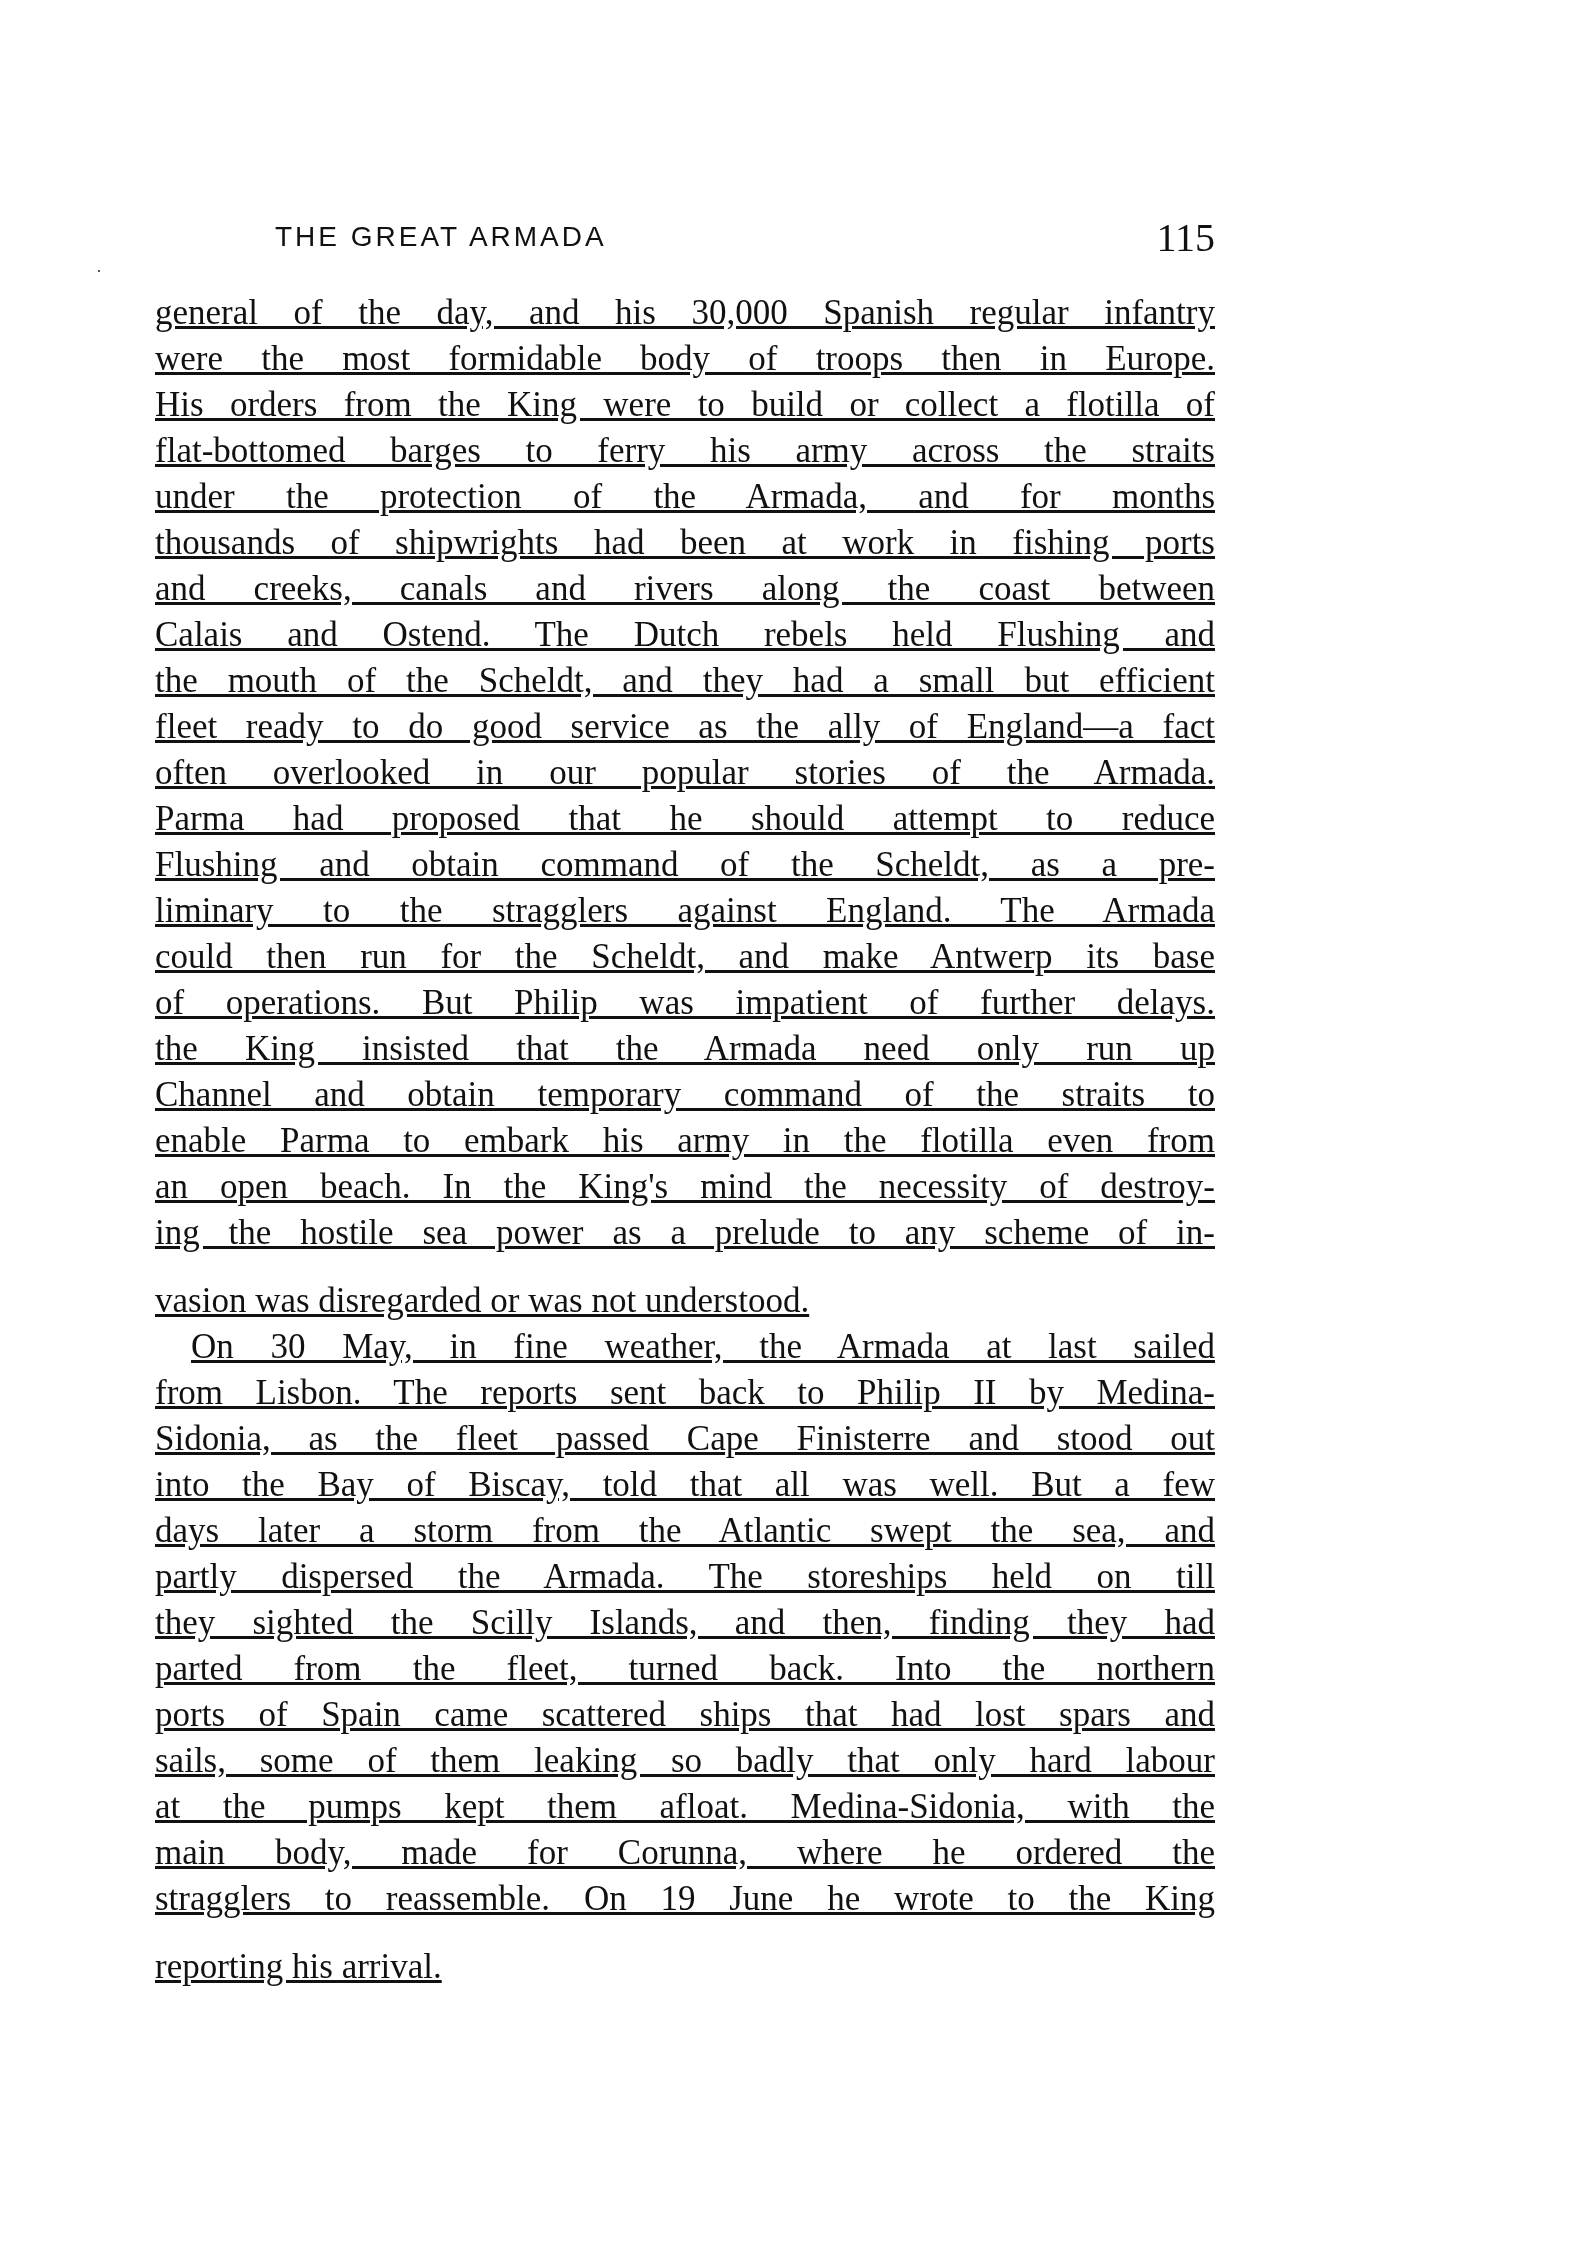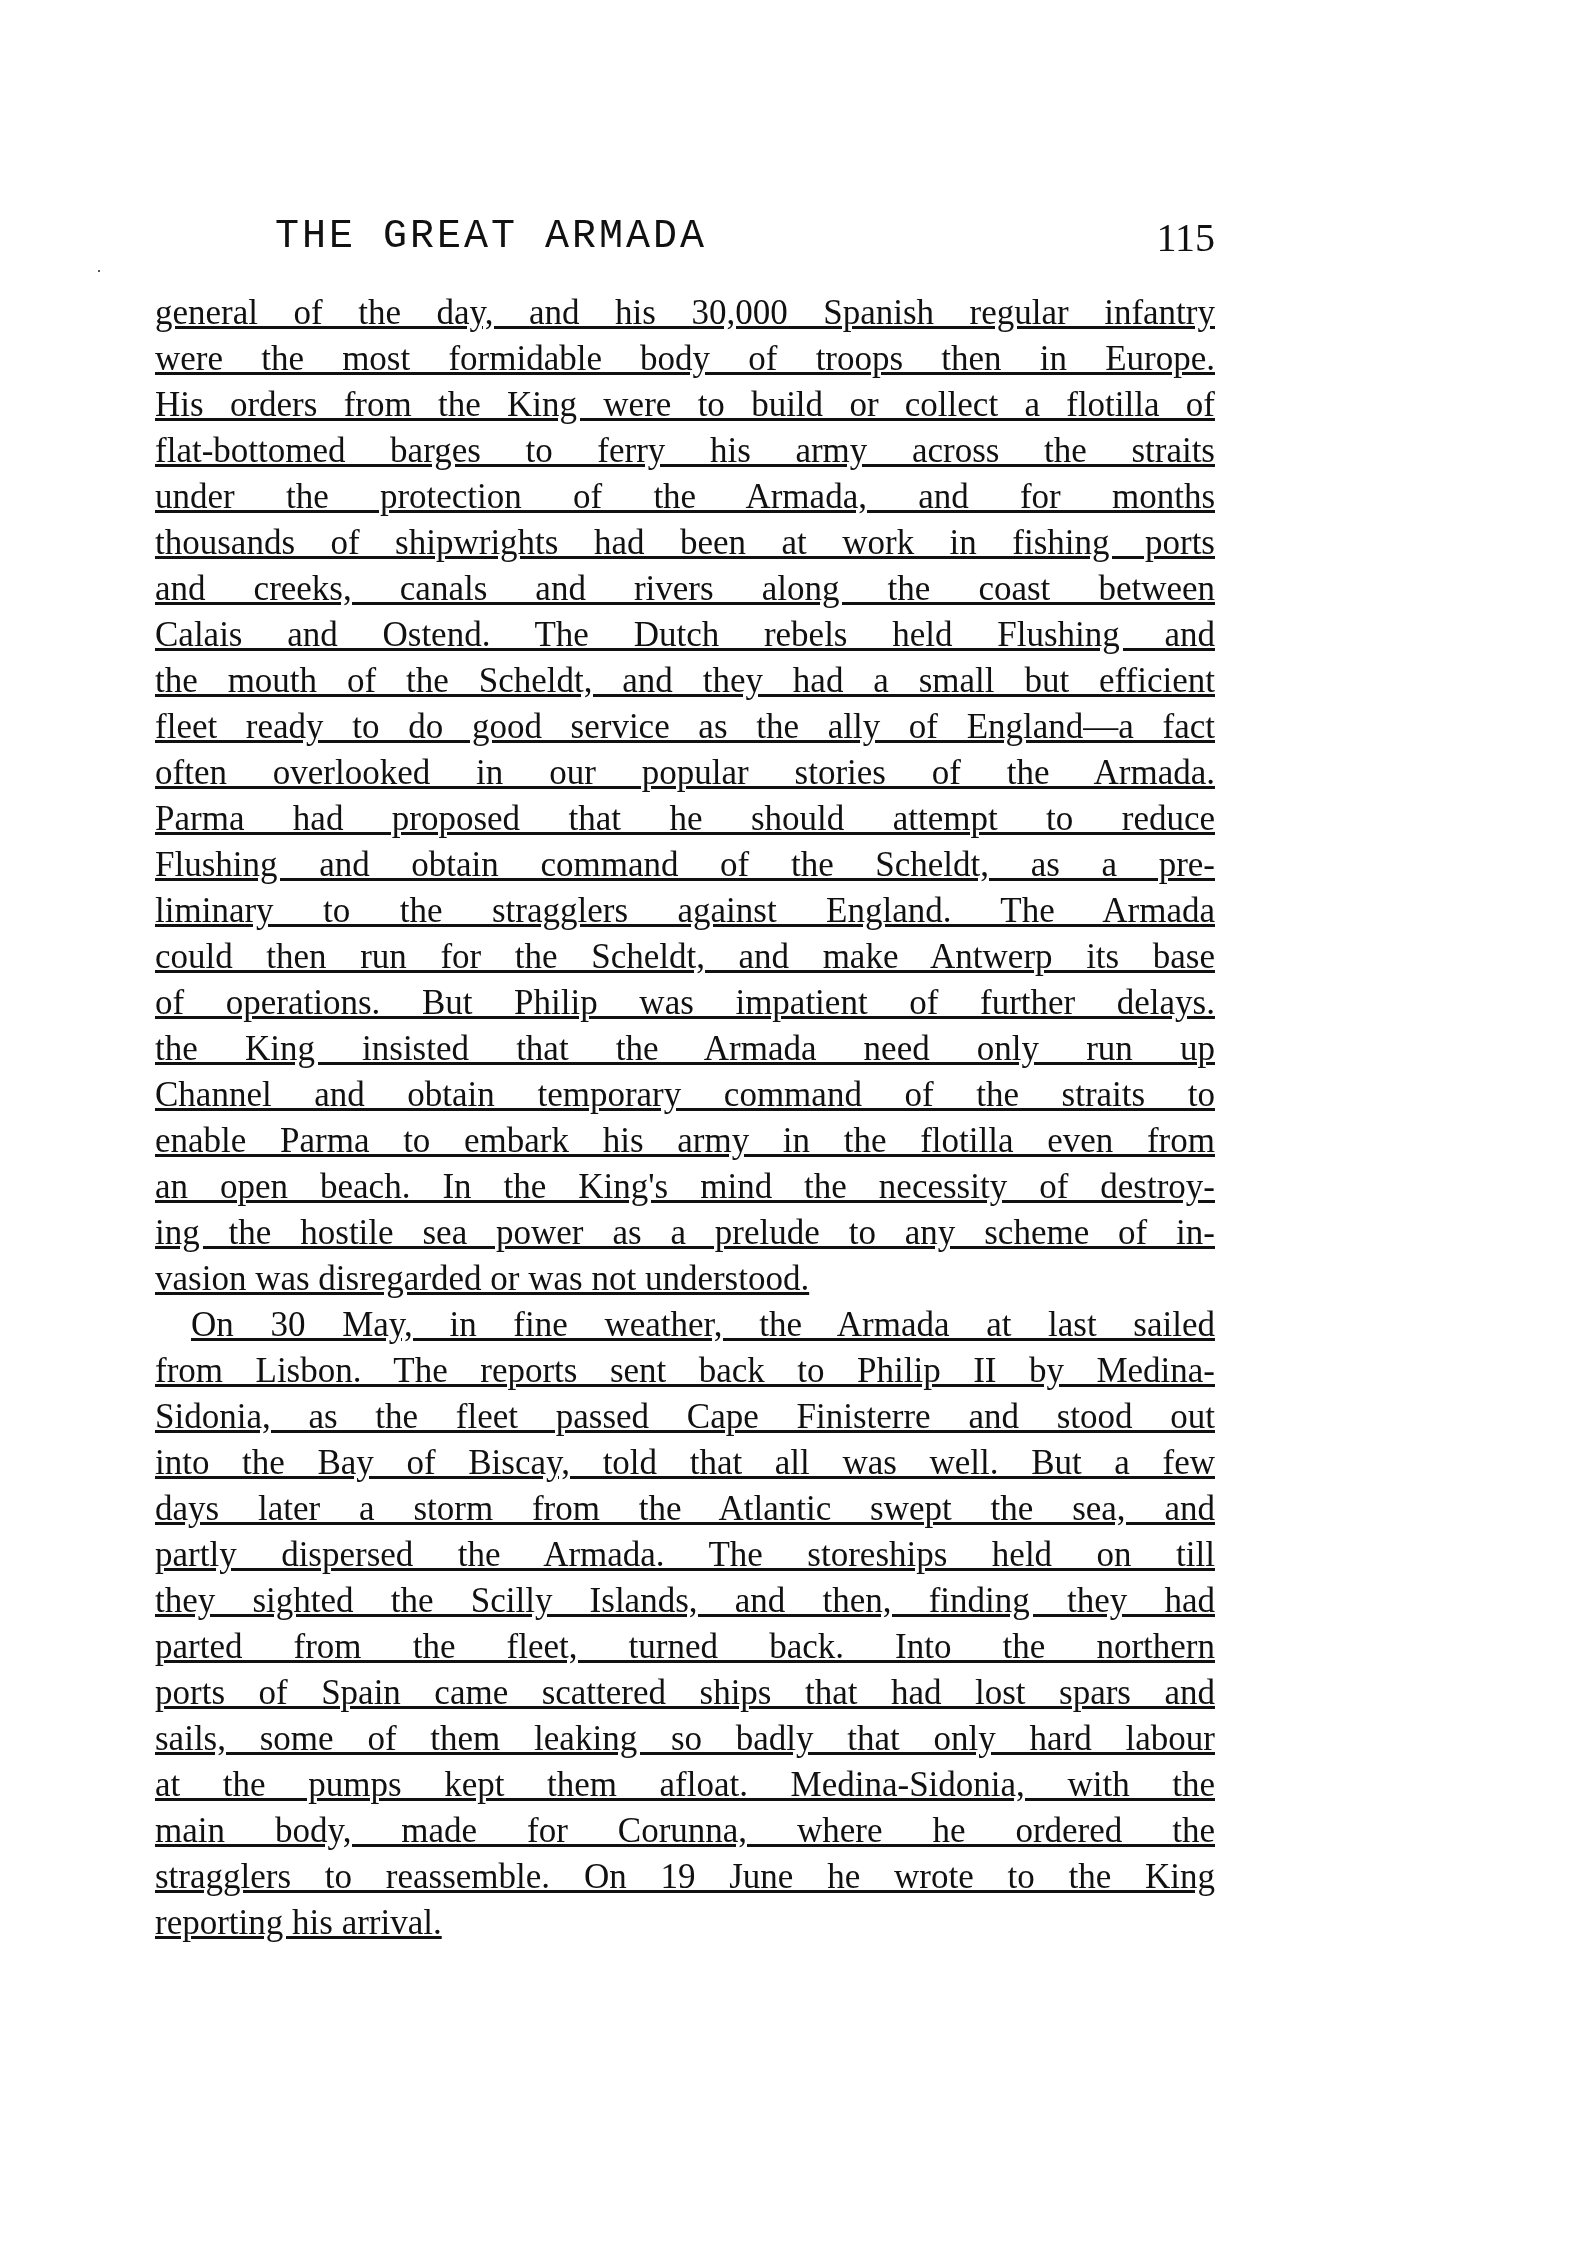--- a/index.html
+++ b/index.html
@@ -19,22 +19,22 @@
       position: absolute;
       top: 212px;
       left: 155px;
       width: 1060px;
       height: 50px;
     }
     .running-title {
       position: absolute;
       left: 120px;
       top: 0;
-      font-family: Liberation Mono, monospace;
-      font-size: 40px;
+      font-family: Liberation Sans, sans-serif;
+      font-size: 28px;
       letter-spacing: 3px;
       line-height: 50px;
       white-space: nowrap;
     }
     .page-number {
       position: absolute;
       right: 0;
       top: 1px;
       font-family: "Liberation Serif", serif;
       font-size: 40px;
@@ -60,20 +60,21 @@
     .line {
       display: block;
       height: 46px;
       white-space: nowrap;
       text-align: justify;
       text-align-last: justify;
       text-decoration: underline;
     }
     .line.last {
       text-align-last: left;
+      margin-top: 22px;
     }
     .line.indent {
       padding-left: 36px;
     }
   </style>
 </head>
 <body>
 
 <div class="running-head">
   <span class="running-title">THE GREAT ARMADA</span>

